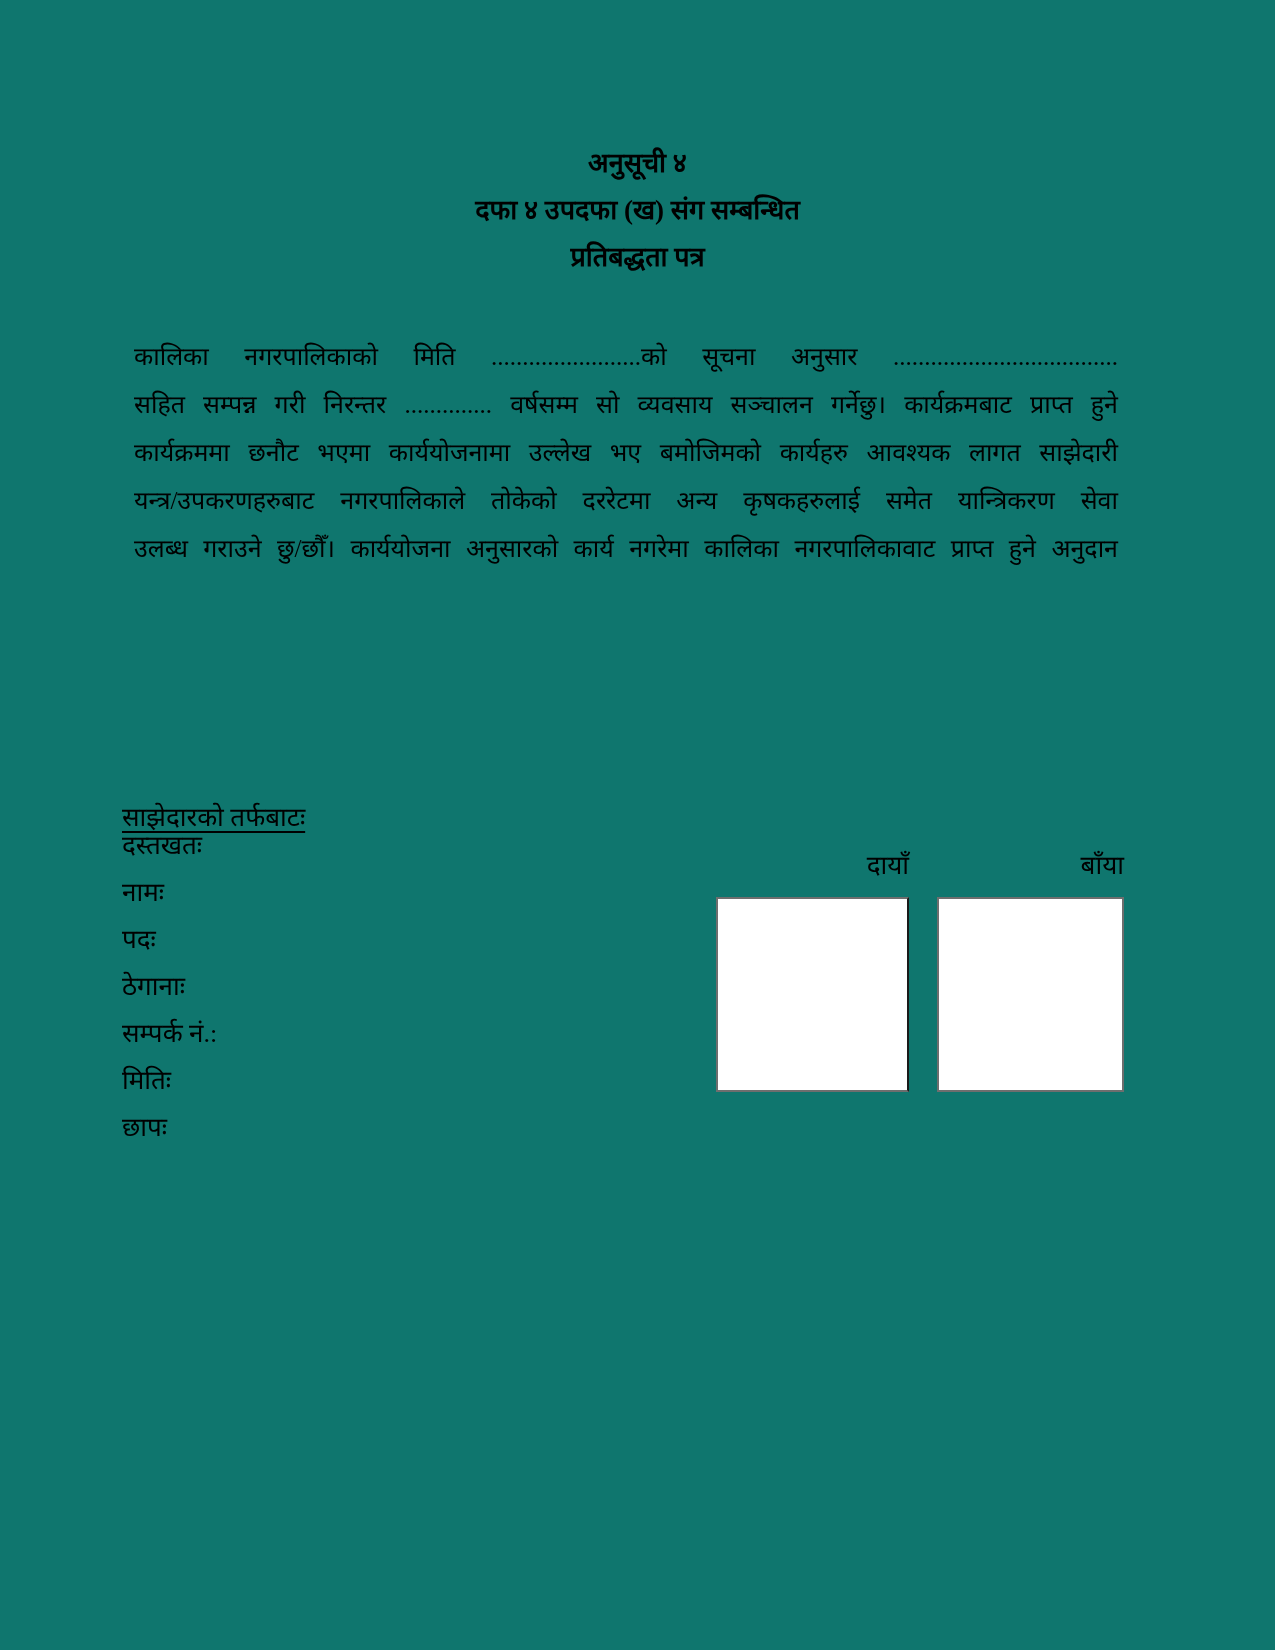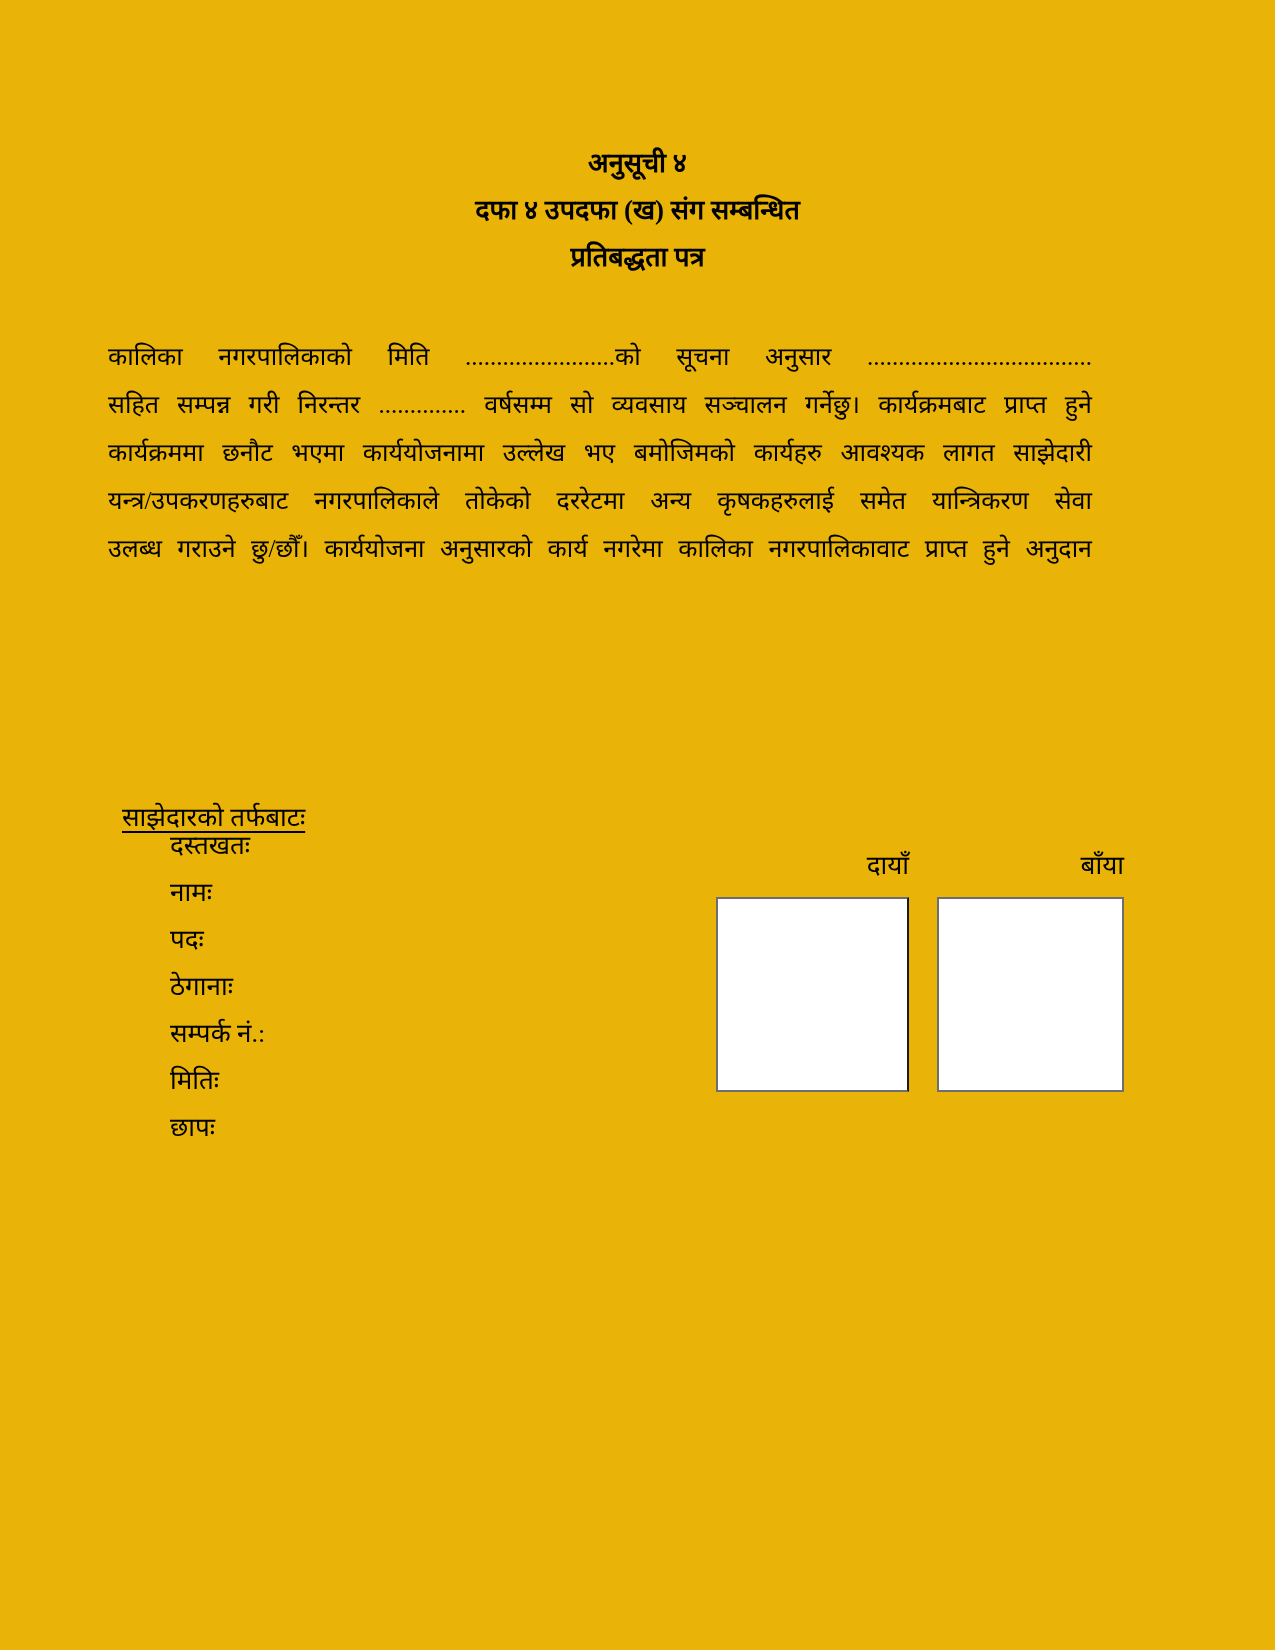--- a/index.html
+++ b/index.html
@@ -4,39 +4,39 @@
 <style>
   html, body {
     margin: 0;
     padding: 0;
     background: #ffffff;
   }
   .page {
     position: relative;
     width: 1275px;
     height: 1650px;
-    background: #eab308;
+    background: #0f766e;
     color: #000000;
     font-family: "Liberation Serif", "DejaVu Serif", serif;
     overflow: hidden;
   }
   .headings {
     position: absolute;
     top: 140px;
     left: 0;
     width: 100%;
     text-align: center;
     font-weight: bold;
     font-size: 27px;
     line-height: 47px;
   }
   .paragraph {
     position: absolute;
     top: 333px;
-    left: 108px;
+    left: 134px;
     width: 984px;
     font-size: 25px;
     line-height: 48px;
   }
   .pline {
     white-space: nowrap;
     text-align: justify;
     text-align-last: justify;
   }
   .pline.last {
@@ -50,21 +50,20 @@
     line-height: 36px;
     text-decoration: underline;
     text-underline-offset: 5px;
   }
   .fields {
     position: absolute;
     top: 822px;
     left: 122px;
     font-size: 26px;
     line-height: 47px;
-    margin-left: 48px;
   }
   .field-label {
     height: 47px;
   }
   .thumb-label {
     position: absolute;
     top: 848px;
     font-size: 26px;
     line-height: 36px;
     text-align: right;

